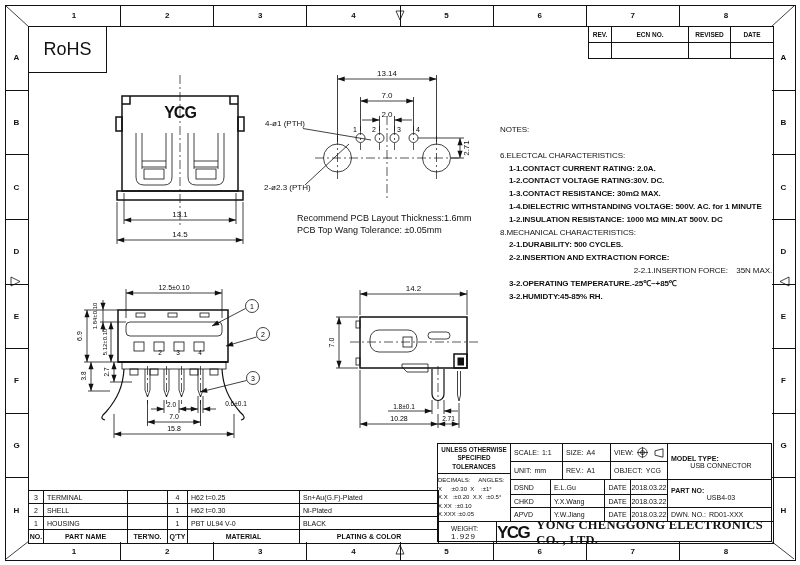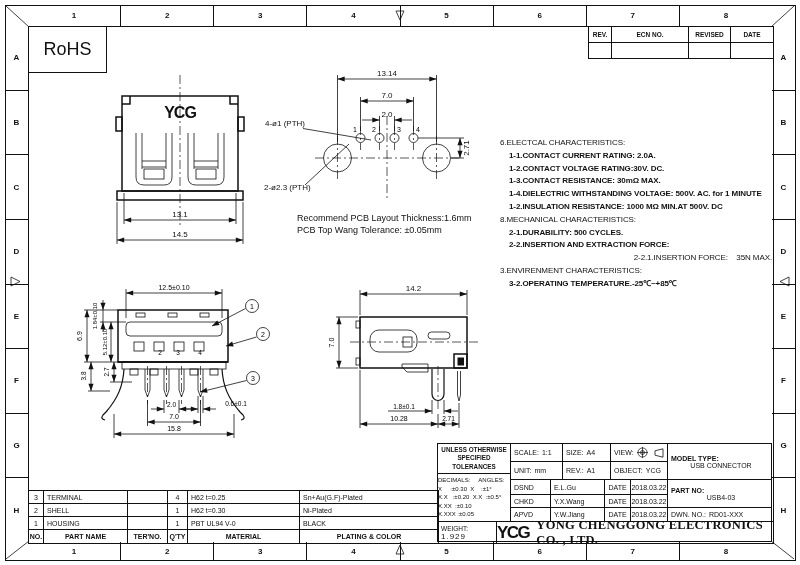--- a/index.html
+++ b/index.html
@@ -60,21 +60,21 @@
   .tblock{left:437px;top:443px;width:335px;height:99px;border:1.3px solid #111;box-sizing:border-box;font-size:7px;}
   .tb{position:absolute;box-sizing:border-box;display:flex;align-items:center;}
   .brd-r{border-right:1px solid #111;}
   .brd-b{border-bottom:1px solid #111;}
   .brd-t{border-top:1px solid #111;}
   .tol-head{left:0;top:0;width:73px;height:30px;flex-direction:column;justify-content:center;
             font-size:6.3px;font-weight:bold;text-align:center;line-height:8.5px;}
   .tol-text{left:0;top:30px;width:73px;height:47px;flex-direction:column;align-items:flex-start;
             justify-content:center;font-size:6px;line-height:8.6px;}
   .tol-text div{white-space:pre;}
-  .weight{left:0;top:77px;width:59px;height:22px;flex-direction:column;align-items:flex-start;justify-content:center;padding-left:3px;}
+  .weight{left:0;top:77px;width:59px;height:22px;flex-direction:column;align-items:flex-start;justify-content:center;padding-left:13px;}
   .weight .w1{font-size:6.5px;}
   .weight .w2{font-size:8px;letter-spacing:1px;}
   .company{left:59px;top:77px;width:276px;height:22px;justify-content:center;gap:7px;}
   .company .clogo{font-weight:bold;font-size:17px;letter-spacing:-1.5px;}
   .company .cname{font-family:"Liberation Serif",serif;font-weight:bold;font-size:12.5px;letter-spacing:0.3px;}
   .cell-pair{gap:3px;padding-left:3px;}
   .val-center{justify-content:center;}
   .bold{font-weight:bold;}
   
   .overlay{left:0;top:0;pointer-events:none;}
@@ -382,33 +382,34 @@
       <line x1="112" y1="144" x2="133" y2="144" marker-start="url(#ar)" marker-end="url(#ar)"></line>
     </g>
     <text class="d" x="87.5" y="11" text-anchor="middle">14.2</text>
     <text class="d7" transform="rotate(-90 8 62.5)" x="8" y="62.5" text-anchor="middle">7.0</text>
     <text class="d65" x="78" y="128.5" text-anchor="middle">1.8±0.1</text>
     <text class="d7" x="73" y="141" text-anchor="middle">10.28</text>
     <text class="d65" x="122.5" y="141" text-anchor="middle">2.71</text>
   </svg>
 
   <div class="abs notes">
+    <div class="nl l0">NOTES:</div>
     <div class="sp"></div>
     <div class="nl l0">6.ELECTCAL CHARACTERISTICS:</div>
     <div class="nl l1">1-1.CONTACT CURRENT RATING: 2.0A.</div>
     <div class="nl l1">1-2.CONTACT VOLTAGE RATING:30V. DC.</div>
     <div class="nl l1">1-3.CONTACT RESISTANCE: 30mΩ MAX.</div>
     <div class="nl l1">1-4.DIELECTRIC WITHSTANDING VOLTAGE: 500V. AC. for 1 MINUTE</div>
     <div class="nl l1">1-2.INSULATION RESISTANCE: 1000 MΩ MIN.AT 500V. DC</div>
     <div class="nl l0">8.MECHANICAL CHARACTERISTICS:</div>
     <div class="nl l1">2-1.DURABILITY: 500 CYCLES.</div>
     <div class="nl l1">2-2.INSERTION AND EXTRACTION FORCE:</div>
     <div class="nl l2">2-2.1.INSERTION FORCE:    35N MAX.</div>
-    <div class="nl l0">3.ENVIRENMENT CHARACTERISTICS:</div>
     <div class="nl l1">3-2.OPERATING TEMPERATURE.-25℃~+85℃</div>
+    <div class="nl l1">3-2.HUMIDTY:45-85% RH.</div>
   </div>
 
   <div class="abs parts">
     <div class="p-row">
       <div class="p-cell pc-no">3</div>
       <div class="p-cell pc-name">TERMINAL</div>
       <div class="p-cell pc-ter"></div>
       <div class="p-cell pc-qty">4</div>
       <div class="p-cell pc-mat">H62 t=0.25</div>
       <div class="p-cell pc-plat">Sn+Au(G.F)-Plated</div>

